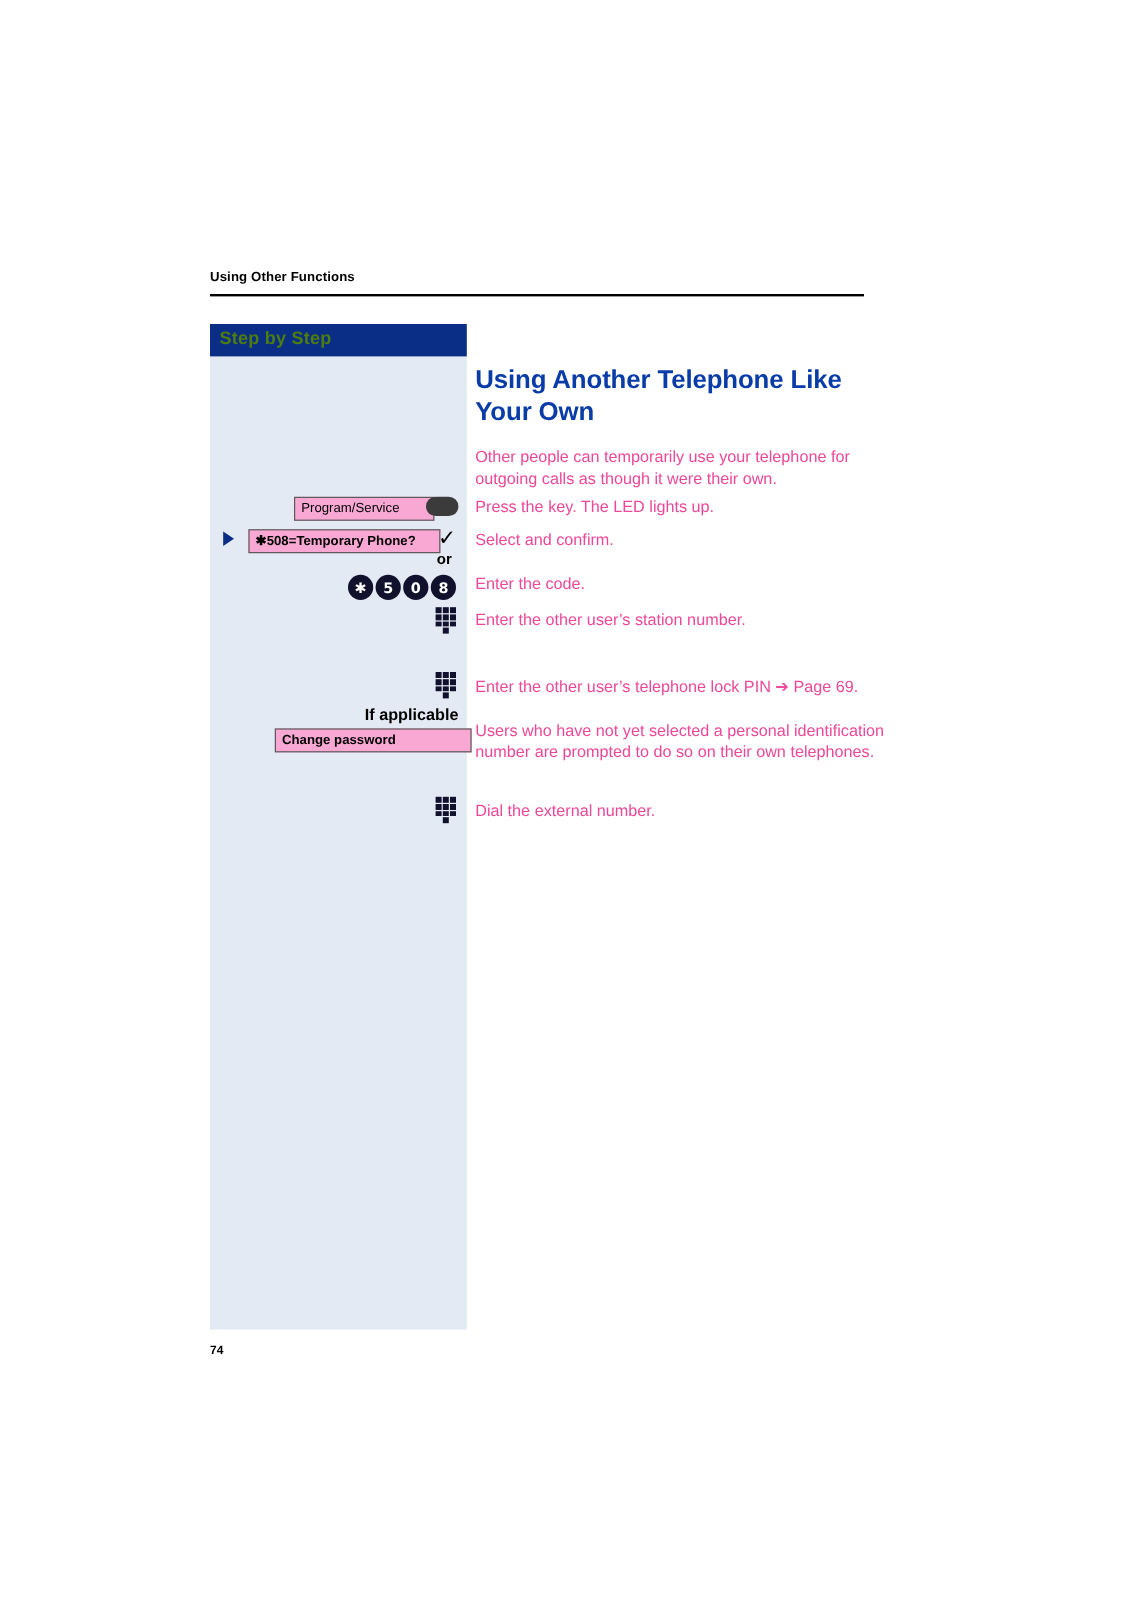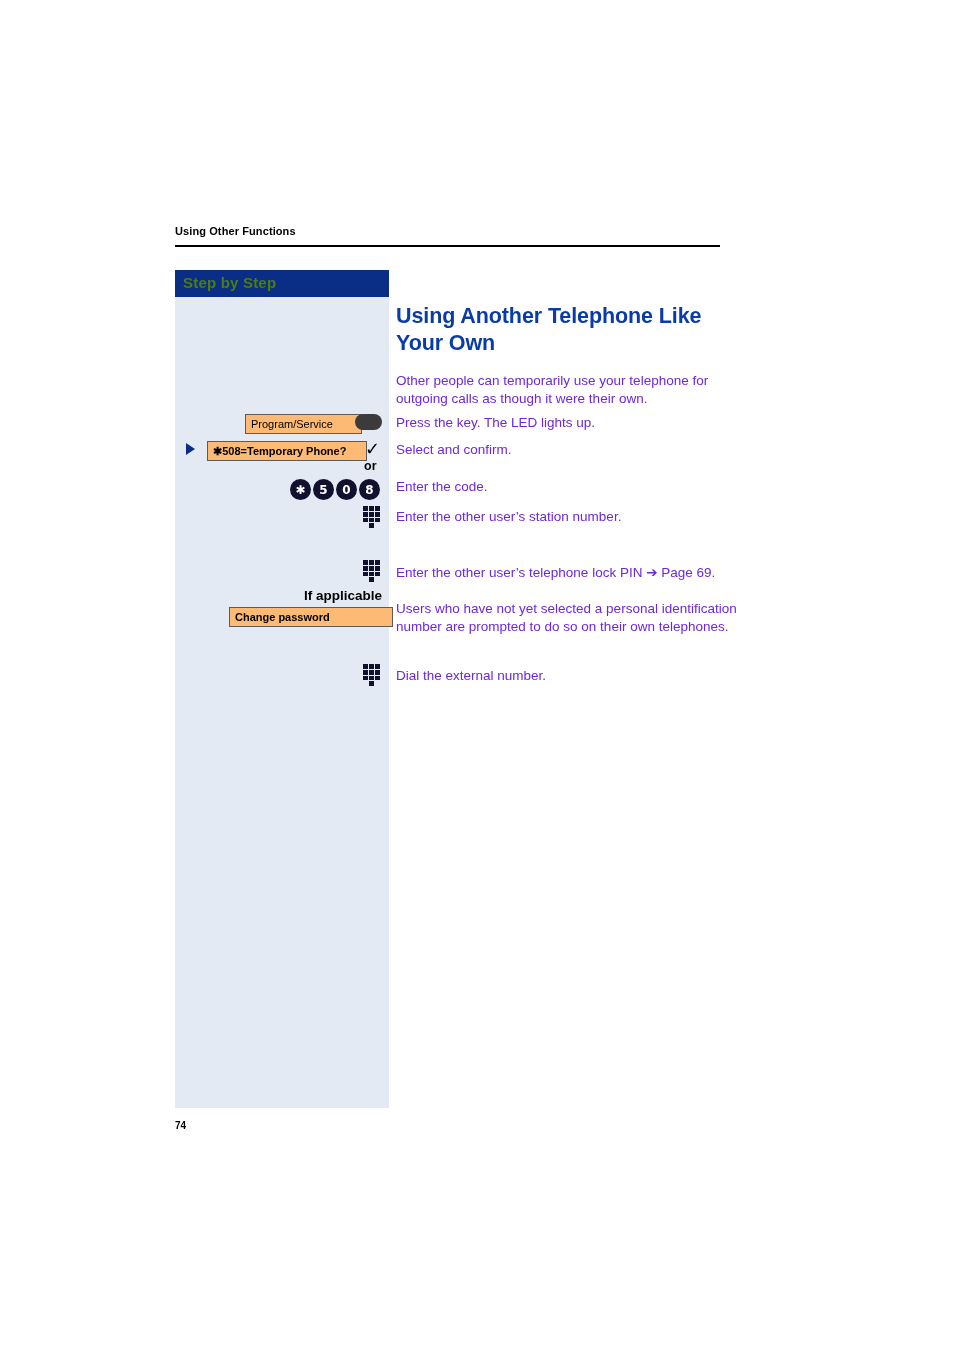--- a/index.html
+++ b/index.html
@@ -75,27 +75,27 @@
     font-size: 21.5px;
     font-weight: bold;
     color: #0a3ca8;
     line-height: 27px;
     letter-spacing: -0.1px;
   }
   .body-text {
     position: absolute;
     font-size: 13.5px;
     line-height: 17.5px;
-    color: #6d28d9;
+    color: #ec4899;
   }
   
   .soft-label {
     position: absolute;
     border: 1px solid #5b5b5b;
-    background: #fdba74;
+    background: #f9a8d4;
     font-size: 11px;
     line-height: 14px;
     padding: 2px 5px 2px 5px;
     color: #000;
     white-space: nowrap;
   }
   .soft-label-bold {
     font-weight: bold;
   }
   .led {

